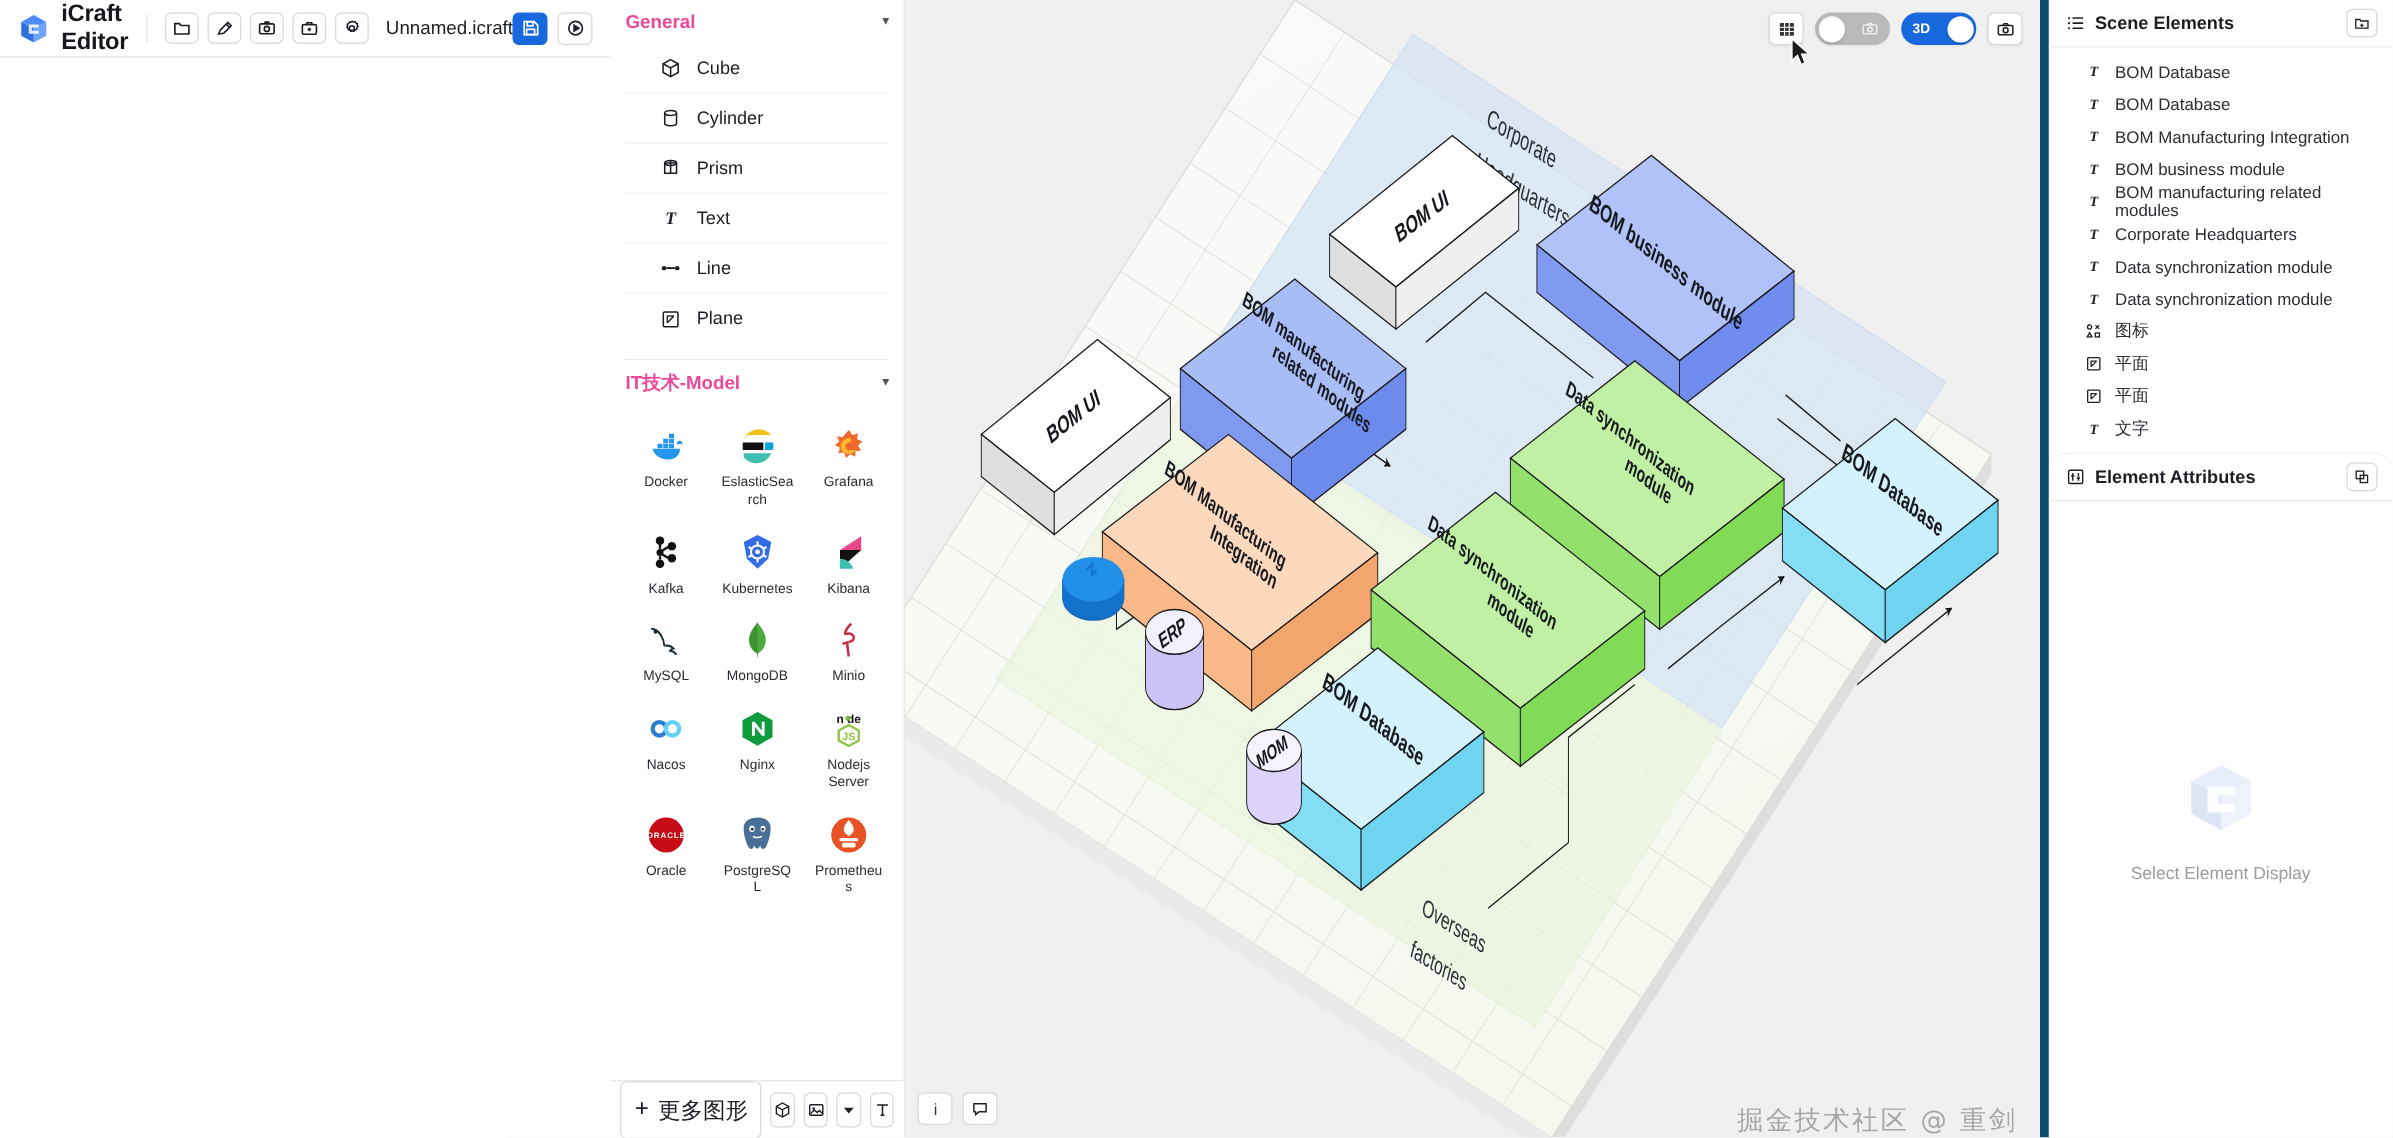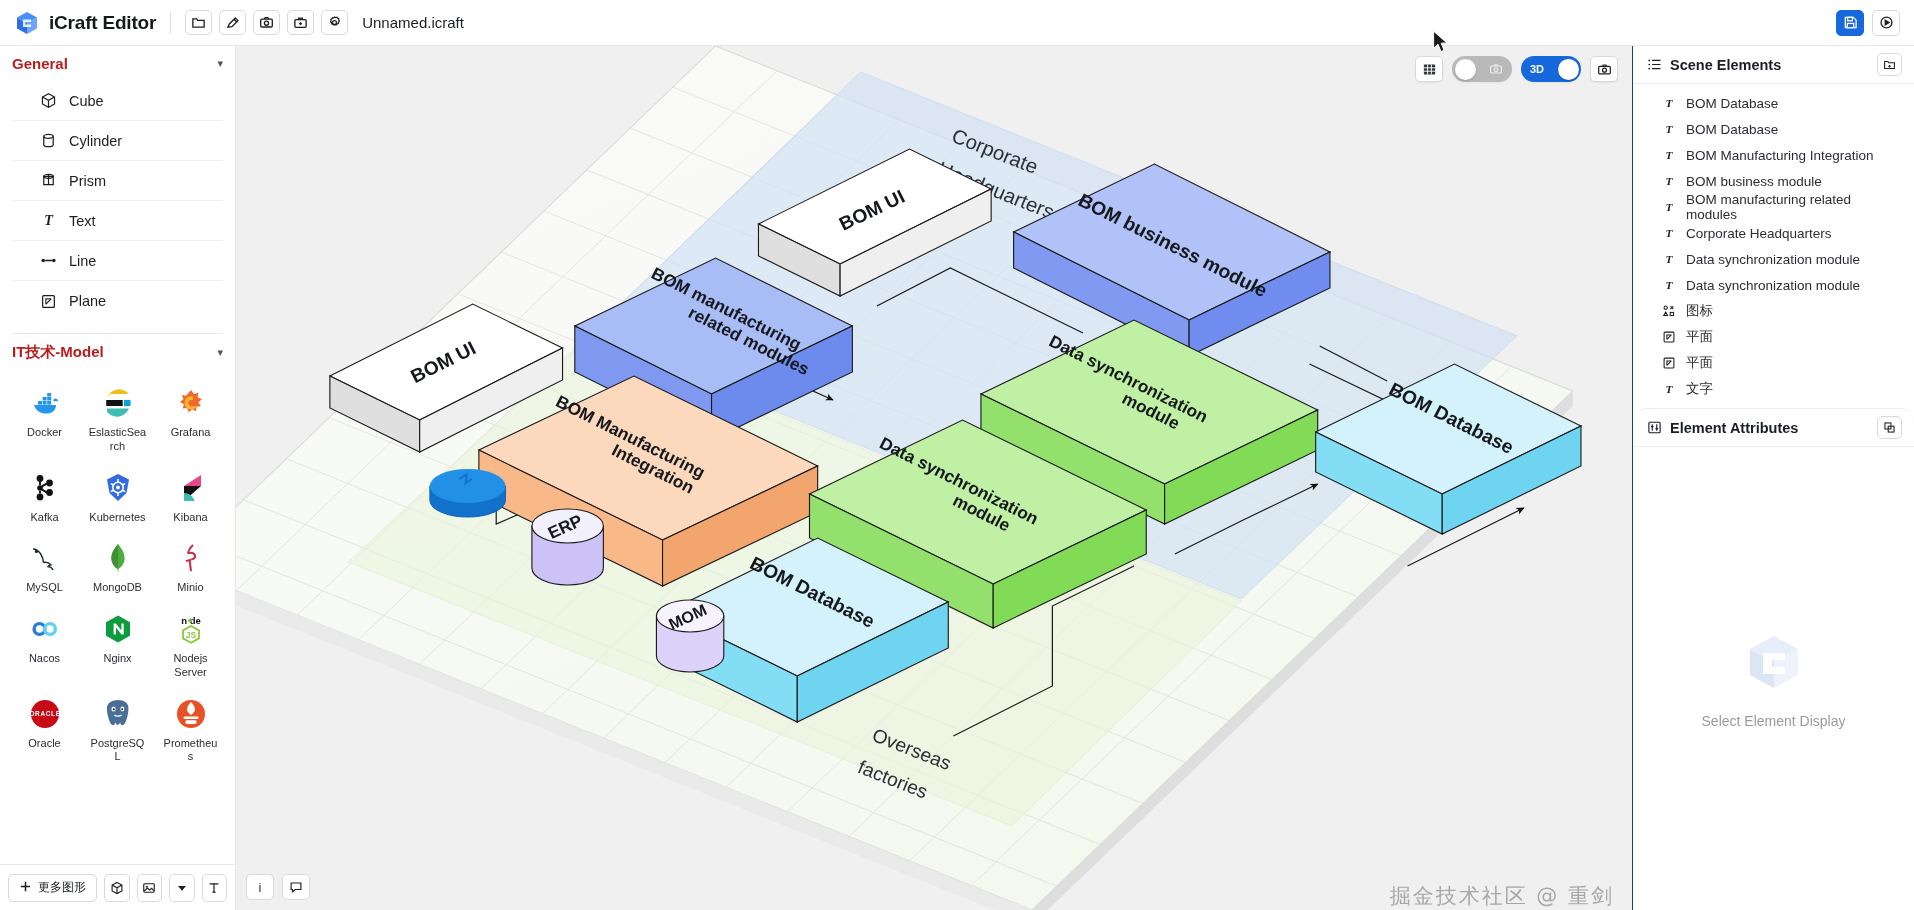--- a/index.html
+++ b/index.html
@@ -1,21 +1,21 @@
 <!DOCTYPE html>
 <html><head>
 <meta charset="utf-8">
 <style>
   * { box-sizing: border-box; margin: 0; padding: 0; }
   html, body {
     width: 1914px; height: 910px;
     font-family: "Liberation Sans", "DejaVu Sans", sans-serif;
     background: #fff; overflow: hidden;
   }
-  .app { width: 1914px; height: 910px; display: flex; flex-direction: column; }
+  .app { width: 1914px; height: 910px; display: flex; flex-direction: row; }
 
   
   .topbar {
     height: 46px; flex: 0 0 46px; display: flex; align-items: center;
     padding: 0 14px; border-bottom: 1px solid #e8e8e8; background: #fff;
   }
   .brand { display: flex; align-items: center; gap: 9px; }
   .brand-logo { width: 26px; height: 26px; display: block; }
   .brand-title { font-size: 19px; font-weight: 700; color: #15181c; letter-spacing: -0.2px; }
   .tb-div { width: 1px; height: 22px; background: #e2e2e2; margin: 0 14px; }
@@ -64,21 +64,21 @@
   }
 
   .scroll-area { flex: 1; overflow-y: auto; overflow-x: hidden; min-height: 0; }
   .scroll-area::-webkit-scrollbar { width: 6px; }
   .scroll-area::-webkit-scrollbar-thumb { background: #d4d4d4; border-radius: 3px; }
 
   .group-head {
     display: flex; align-items: center; justify-content: space-between;
     padding: 9px 12px 9px 12px; cursor: pointer;
   }
-  .group-title { font-size: 15px; font-weight: 700; color: #b91c1c; }
+  .group-title { font-size: 15px; font-weight: 700; color: #ec4899; }
   .caret { color: #555; font-size: 11px; line-height: 1; }
 
   .prim-list { padding: 0 0 6px 0; }
   .prim-item {
     display: flex; align-items: center; gap: 12px; height: 40px;
     padding-left: 27px; margin: 0 12px; border-bottom: 1px solid #f0f0f0;
     cursor: pointer; font-size: 14.5px; color: #1b1e23;
   }
   .prim-item:last-child { border-bottom: none; }
   .prim-icon { width: 18px; height: 18px; display: flex; align-items: center; justify-content: center; }
@@ -98,23 +98,23 @@
     font-size: 11px; color: #2a2d33; text-align: center; line-height: 1.25;
     width: 58px; word-break: break-word;
   }
 
   
   .left-bottom {
     flex: 0 0 46px; height: 46px; border-top: 1px solid #e8e8e8;
     display: flex; align-items: center; gap: 7px; padding: 0 8px; background: #fff;
   }
   .more-btn {
-    display: flex; align-items: center; gap: 6px; height: 28px; padding: 0 10px;
+    display: flex; align-items: center; gap: 6px; height: 46px; padding: 0 10px;
     border: 1px solid #d9d9d9; border-radius: 5px; background: #fff;
-    font-size: 12px; color: #1b1e23; cursor: pointer; white-space: nowrap;
+    font-size: 18px; color: #1b1e23; cursor: pointer; white-space: nowrap;
   }
   .sq-btn {
     width: 29px; height: 28px; border: 1px solid #d9d9d9; border-radius: 5px;
     background: #fff; display: flex; align-items: center; justify-content: center;
     cursor: pointer;
   }
 
   
   .canvas-wrap { flex: 1; position: relative; background: #f0f0f0; min-width: 0; overflow: hidden; }
   .canvas-svg { position: absolute; inset: 0; width: 100%; height: 100%; display: block; }
@@ -153,21 +153,21 @@
   }
   .watermark {
     position: absolute; right: 18px; bottom: 0; z-index: 25;
     font-size: 21px; color: #9a9a9a; letter-spacing: 2px; pointer-events: none;
     font-family: "DejaVu Sans", sans-serif; opacity: .85;
   }
   .cursor-arrow { position: absolute; z-index: 60; pointer-events: none; }
 
   
   .right {
-    width: 282px; flex: 0 0 282px; border-left: 1px solid #0c4a6e;
+    width: 282px; flex: 0 0 282px; border-left: 7px solid #0c4a6e;
     background: #fff; display: flex; flex-direction: column; min-height: 0;
   }
   .panel-head {
     height: 38px; flex: 0 0 38px; display: flex; align-items: center;
     padding: 0 12px 0 14px; border-bottom: 1px solid #ececec;
   }
   .panel-head .ph-ico { margin-right: 8px; display: flex; }
   .panel-title { font-size: 14.5px; font-weight: 700; color: #1b1e23; flex: 1; }
   .ph-btn {
     width: 25px; height: 23px; border: 1px solid #d9d9d9; border-radius: 5px;

